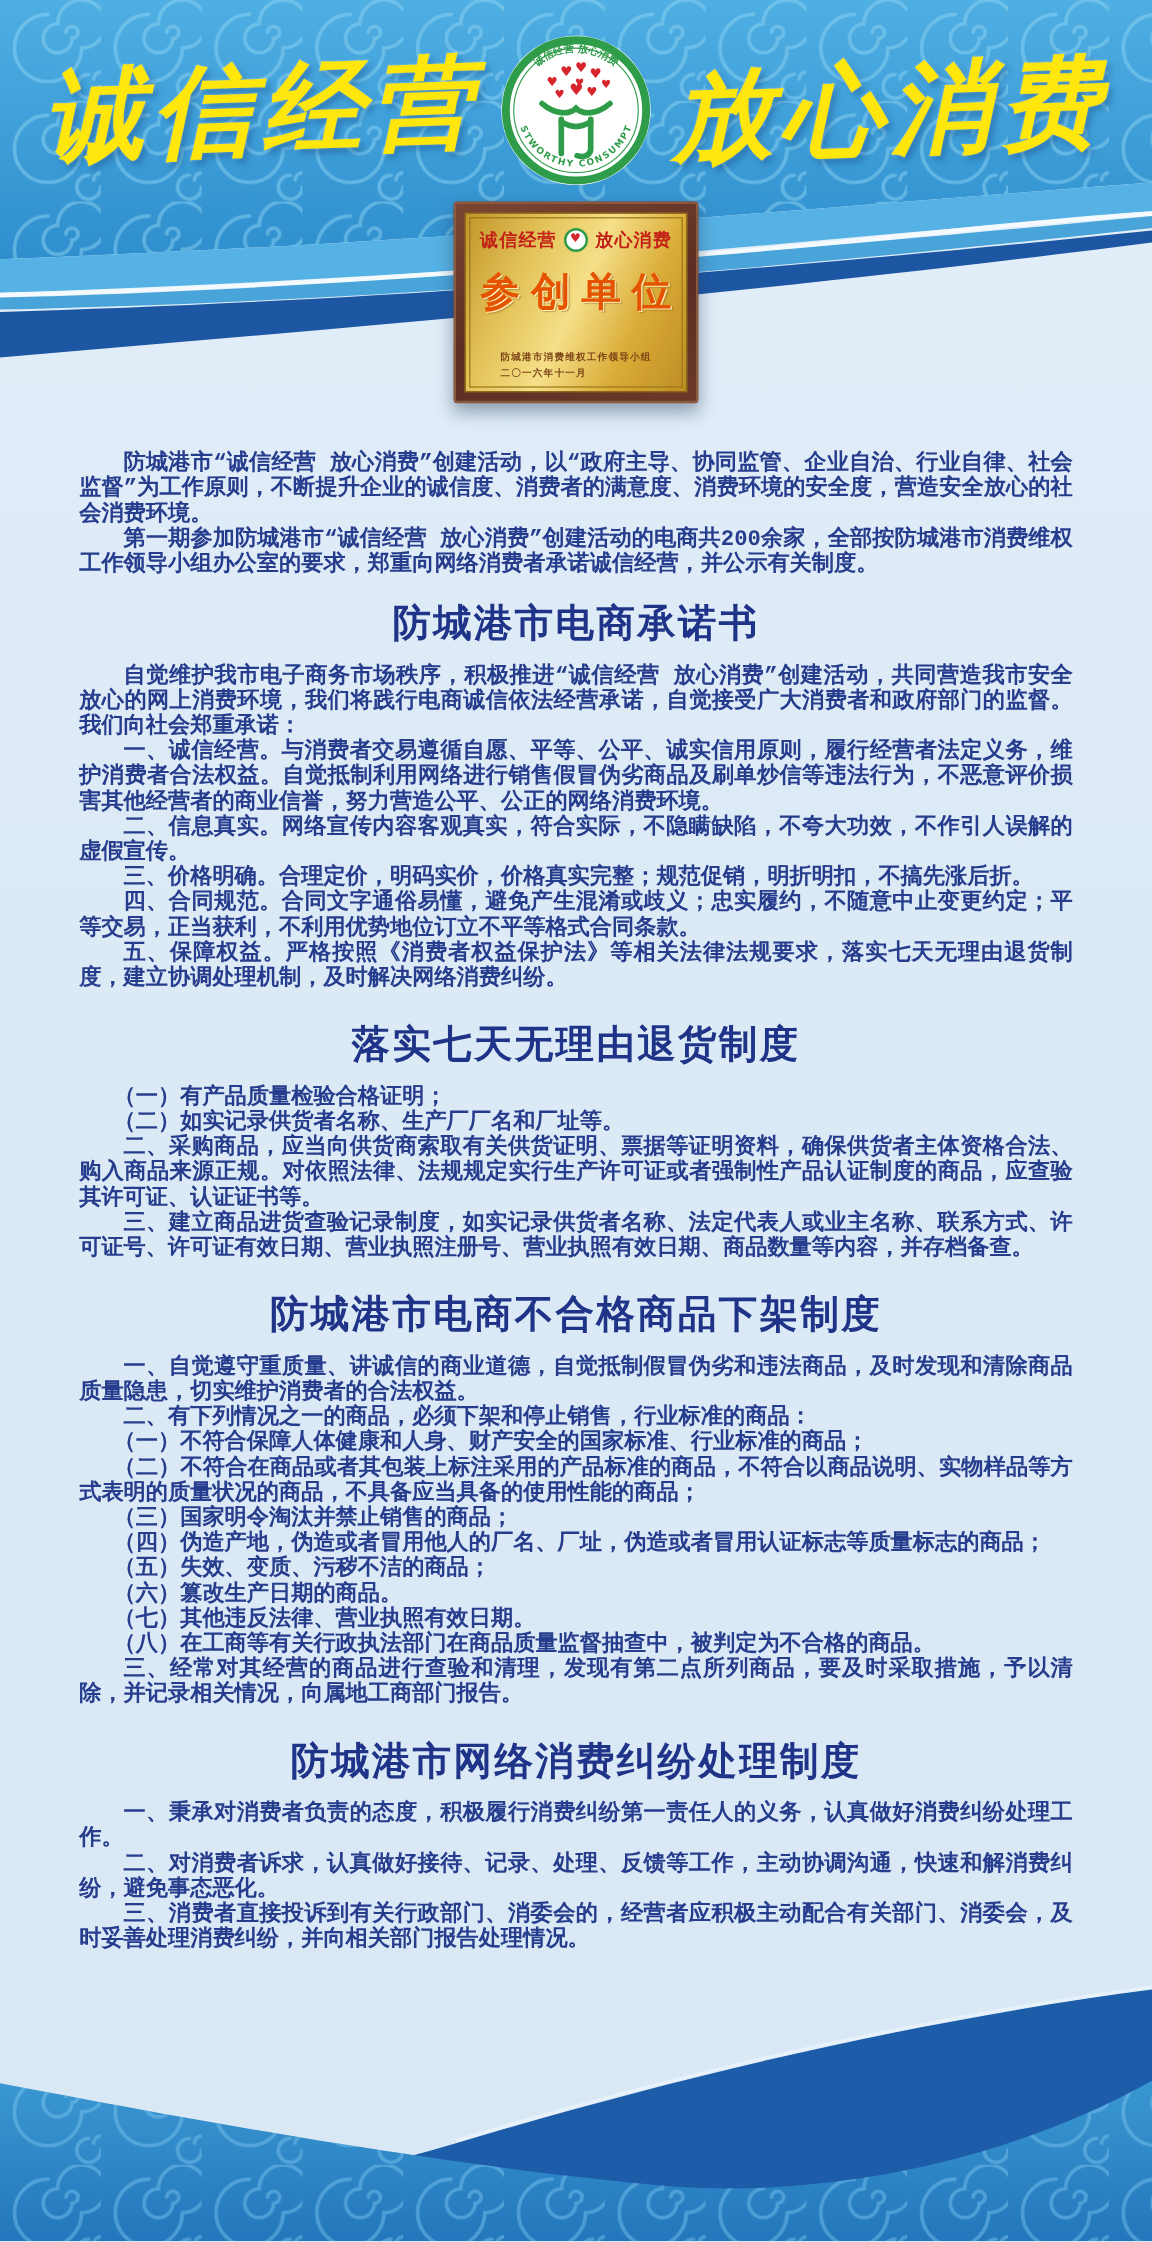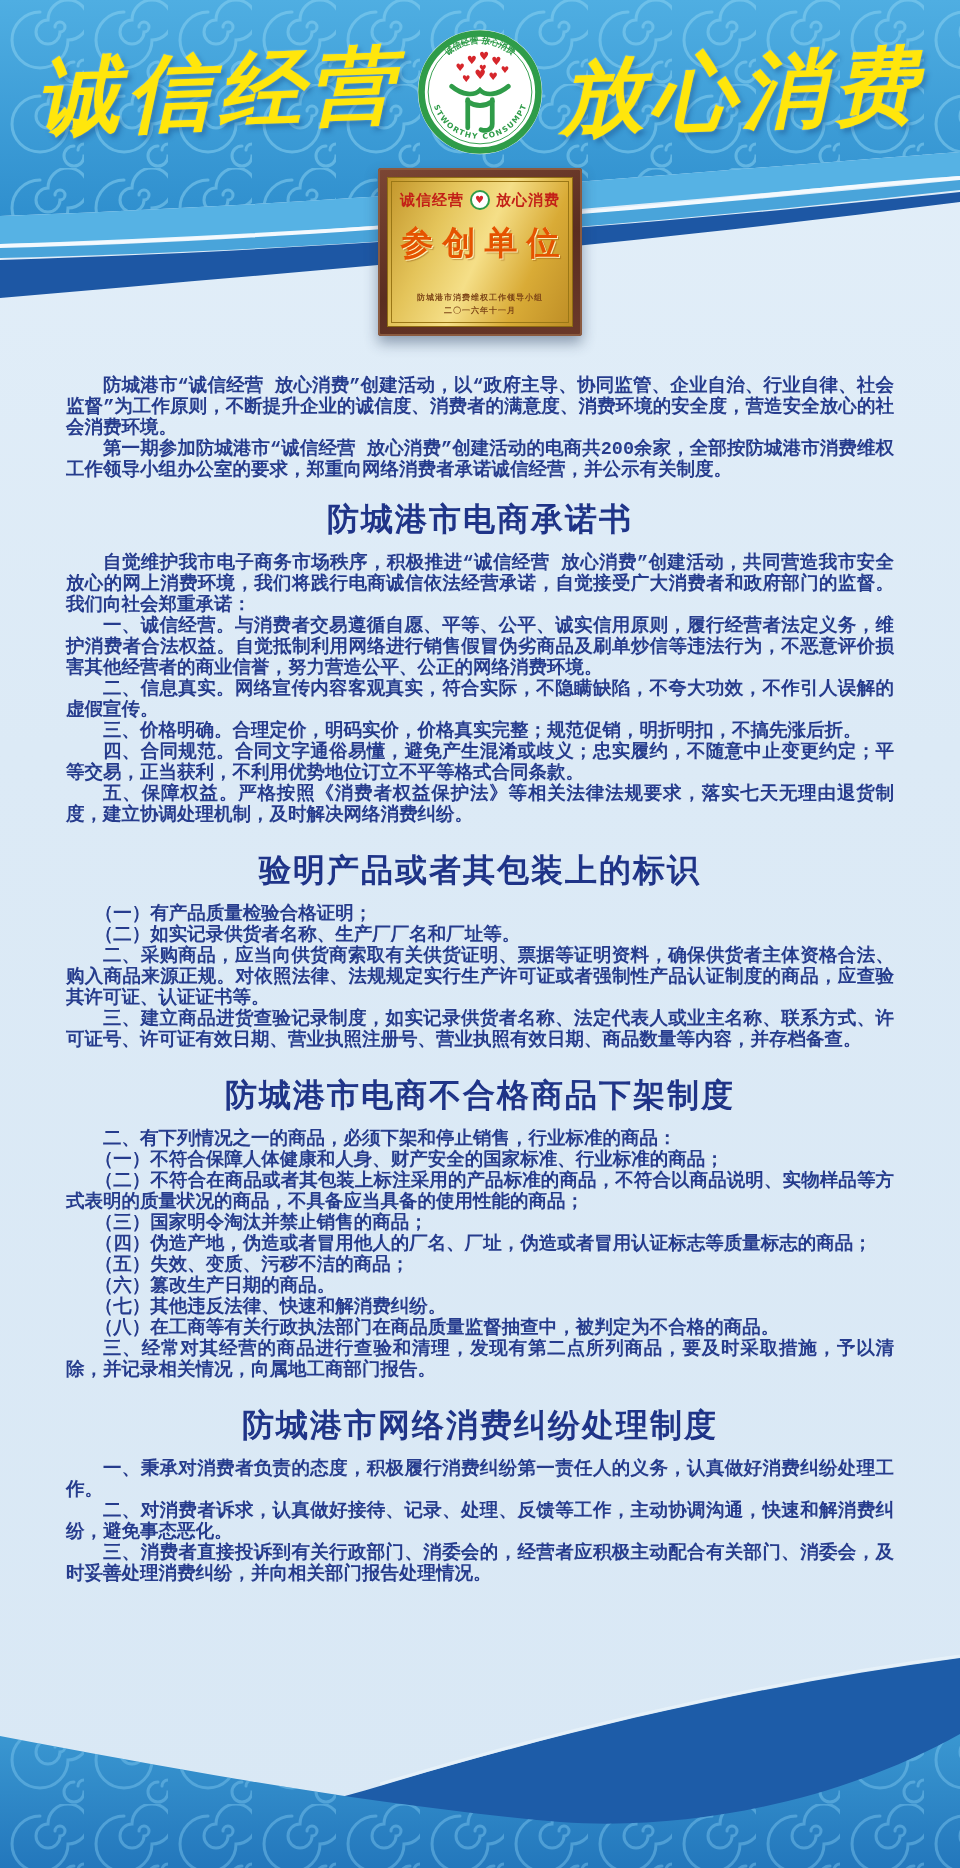--- a/index.html
+++ b/index.html
@@ -42,21 +42,21 @@
     color:#C32017; font-weight:bold; font-size:15px; letter-spacing:1px;}
   .plaque-mini-logo{
     width:20px;height:20px;border-radius:50%;background:#fff;border:2px solid #2F9C49;
     display:flex;align-items:center;justify-content:center;
     color:#D6262B;font-size:10px;line-height:1;box-sizing:border-box;
   }
   .plaque-title{
     font-size:33px; font-weight:bold; color:#E55300; letter-spacing:9px; padding-left:9px;
     text-shadow:1px 1px 0 #fff0b8, 2px 2px 1px rgba(120,60,0,.35); white-space:nowrap;text-align:right;
   }
-  .plaque-footer{font-size:8px; color:#7d4517; font-weight:bold; text-align:center; line-height:1.6; letter-spacing:1px;margin-top:16px;}
+  .plaque-footer{font-size:8px; color:#7d4517; font-weight:bold; line-height:1.6; letter-spacing:1px;margin-top:16px;}
 
   .content{
     position:absolute; top:376px; left:66px; width:828px; z-index:2;
     color:#263C8D; font-weight:bold; font-size:18.5px; line-height:21px;
     text-align:justify;
   }
   .content p{margin:0; padding:0;font-family:Liberation Mono, monospace;}
   .indent{text-indent:2em;}
   .indent-paren{text-indent:1.55em;}
   .noindent{text-indent:0;}
@@ -153,35 +153,36 @@
     <p class="indent">第一期参加防城港市“诚信经营 放心消费”创建活动的电商共200余家，全部按防城港市消费维权工作领导小组办公室的要求，郑重向网络消费者承诺诚信经营，并公示有关制度。</p>
 
     <h2 class="first">防城港市电商承诺书</h2>
     <p class="indent">自觉维护我市电子商务市场秩序，积极推进“诚信经营 放心消费”创建活动，共同营造我市安全放心的网上消费环境，我们将践行电商诚信依法经营承诺，自觉接受广大消费者和政府部门的监督。我们向社会郑重承诺：</p>
     <p class="indent">一、诚信经营。与消费者交易遵循自愿、平等、公平、诚实信用原则，履行经营者法定义务，维护消费者合法权益。自觉抵制利用网络进行销售假冒伪劣商品及刷单炒信等违法行为，不恶意评价损害其他经营者的商业信誉，努力营造公平、公正的网络消费环境。</p>
     <p class="indent">二、信息真实。网络宣传内容客观真实，符合实际，不隐瞒缺陷，不夸大功效，不作引人误解的虚假宣传。</p>
     <p class="indent">三、价格明确。合理定价，明码实价，价格真实完整；规范促销，明折明扣，不搞先涨后折。</p>
     <p class="indent">四、合同规范。合同文字通俗易懂，避免产生混淆或歧义；忠实履约，不随意中止变更约定；平等交易，正当获利，不利用优势地位订立不平等格式合同条款。</p>
     <p class="indent">五、保障权益。严格按照《消费者权益保护法》等相关法律法规要求，落实七天无理由退货制度，建立协调处理机制，及时解决网络消费纠纷。</p>
 
-    <h2>验明产品或者其包装上的标识</h2>
+    <h2>落实七天无理由退货制度</h2>
     <p class="indent-paren">（一）有产品质量检验合格证明；</p>
     <p class="indent-paren">（二）如实记录供货者名称、生产厂厂名和厂址等。</p>
     <p class="indent">二、采购商品，应当向供货商索取有关供货证明、票据等证明资料，确保供货者主体资格合法、购入商品来源正规。对依照法律、法规规定实行生产许可证或者强制性产品认证制度的商品，应查验其许可证、认证证书等。</p>
     <p class="indent">三、建立商品进货查验记录制度，如实记录供货者名称、法定代表人或业主名称、联系方式、许可证号、许可证有效日期、营业执照注册号、营业执照有效日期、商品数量等内容，并存档备查。</p>
 
     <h2>防城港市电商不合格商品下架制度</h2>
+    <p class="indent">一、自觉遵守重质量、讲诚信的商业道德，自觉抵制假冒伪劣和违法商品，及时发现和清除商品质量隐患，切实维护消费者的合法权益。</p>
     <p class="indent">二、有下列情况之一的商品，必须下架和停止销售，行业标准的商品：</p>
     <p class="indent-paren">（一）不符合保障人体健康和人身、财产安全的国家标准、行业标准的商品；</p>
     <p class="indent-paren">（二）不符合在商品或者其包装上标注采用的产品标准的商品，不符合以商品说明、实物样品等方式表明的质量状况的商品，不具备应当具备的使用性能的商品；</p>
     <p class="indent-paren">（三）国家明令淘汰并禁止销售的商品；</p>
     <p class="indent-paren">（四）伪造产地，伪造或者冒用他人的厂名、厂址，伪造或者冒用认证标志等质量标志的商品；</p>
     <p class="indent-paren">（五）失效、变质、污秽不洁的商品；</p>
     <p class="indent-paren">（六）篡改生产日期的商品。</p>
-    <p class="indent-paren">（七）其他违反法律、快速和解消费纠纷。</p>
+    <p class="indent-paren">（七）其他违反法律、营业执照有效日期。</p>
     <p class="indent-paren">（八）在工商等有关行政执法部门在商品质量监督抽查中，被判定为不合格的商品。</p>
     <p class="indent">三、经常对其经营的商品进行查验和清理，发现有第二点所列商品，要及时采取措施，予以清除，并记录相关情况，向属地工商部门报告。</p>
 
     <h2>防城港市网络消费纠纷处理制度</h2>
     <p class="indent">一、秉承对消费者负责的态度，积极履行消费纠纷第一责任人的义务，认真做好消费纠纷处理工作。</p>
     <p class="indent">二、对消费者诉求，认真做好接待、记录、处理、反馈等工作，主动协调沟通，快速和解消费纠纷，避免事态恶化。</p>
     <p class="indent">三、消费者直接投诉到有关行政部门、消委会的，经营者应积极主动配合有关部门、消委会，及时妥善处理消费纠纷，并向相关部门报告处理情况。</p>
   </main>
 
   <svg class="art footer-art" width="960" height="232" viewBox="0 0 232" style="width:960px;height:232px">

